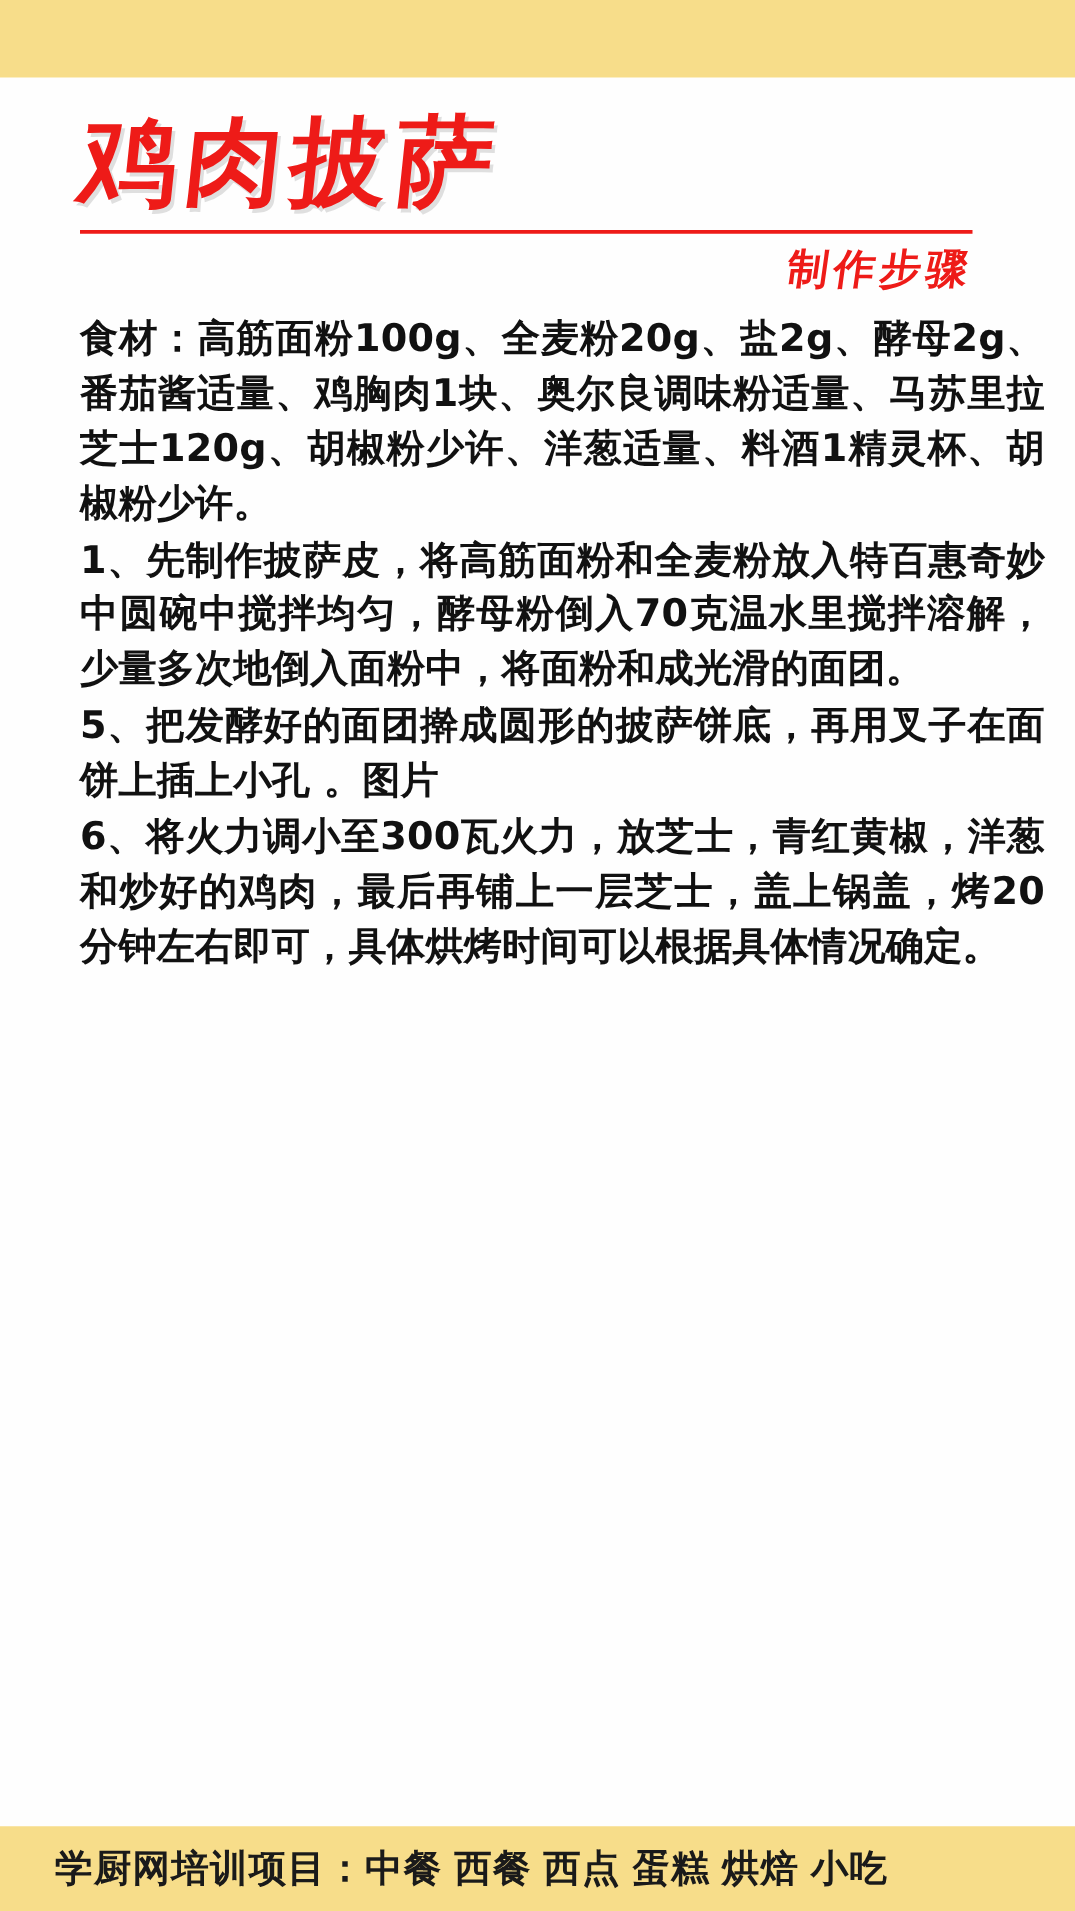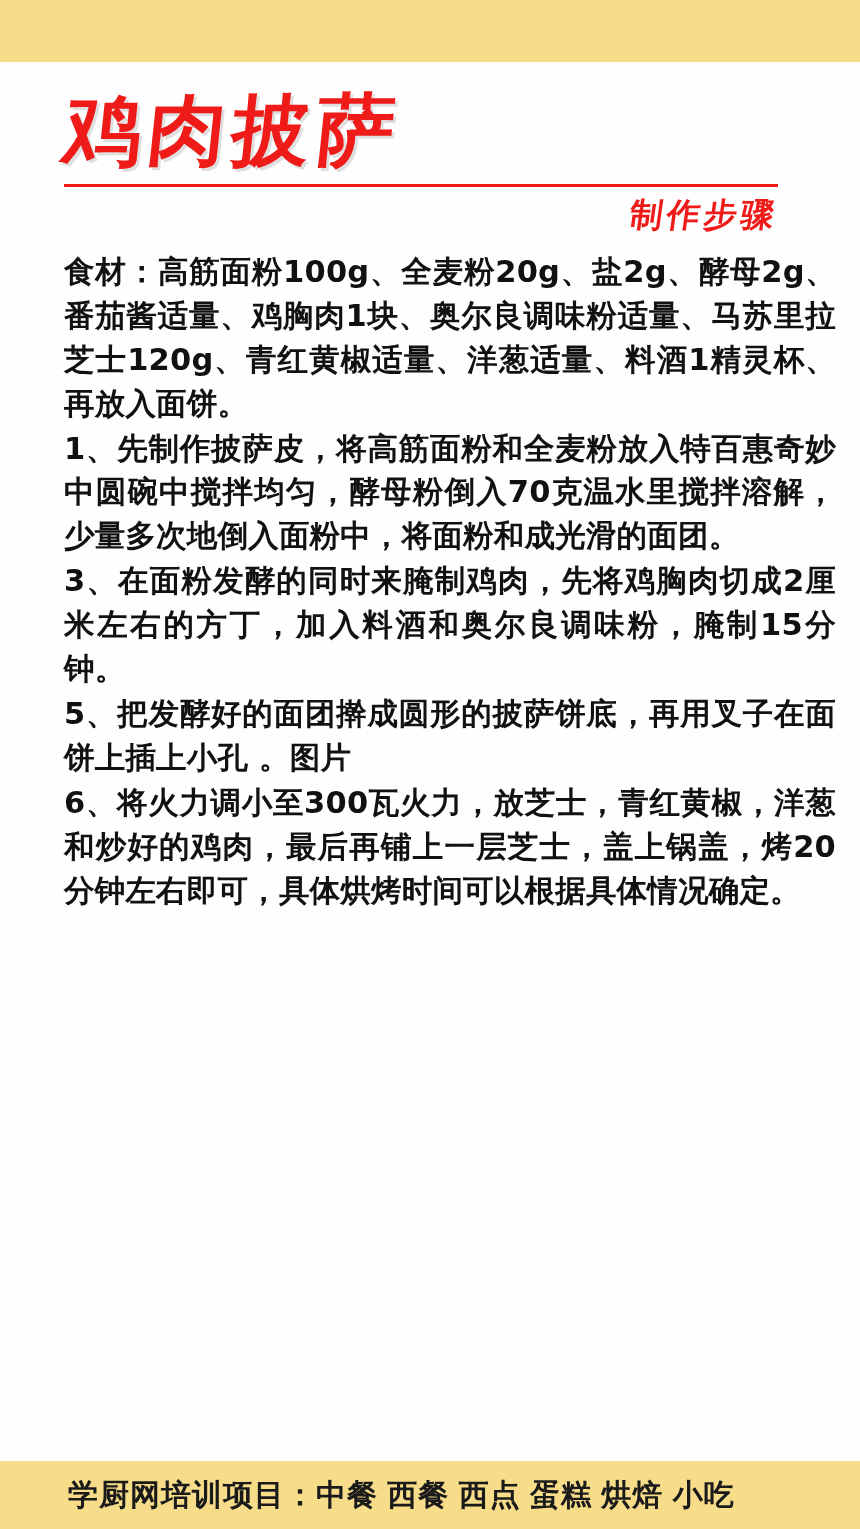--- a/index.html
+++ b/index.html
@@ -28,21 +28,21 @@
     background: #f7dd8a;
     flex: 0 0 auto;
   }
   .bottom-band {
     width: 100%;
     height: 68px;
     background: #f7dd8a;
     flex: 0 0 auto;
     display: flex;
     align-items: center;
-    padding-left: 68px;
+    padding-left: 44px;
     box-sizing: border-box;
   }
   .bottom-band .footer-text {
     font-size: 30px;
     font-weight: bold;
     color: #1a1a1a;
     letter-spacing: 1px;
     white-space: nowrap;
   }
   .content {
@@ -101,23 +101,22 @@
 
   <div class="top-band"></div>
 
   <div class="content">
 
     <div class="title">鸡肉披萨</div>
     <div class="title-rule"></div>
     <div class="subtitle">制作步骤</div>
 
     <div class="body-text">
-      <p class="para">食材：高筋面粉100g、全麦粉20g、盐2g、酵母2g、番茄酱适量、鸡胸肉1块、奥尔良调味粉适量、马苏里拉芝士120g、青红黄椒适量、洋葱适量、料酒1精灵杯、再放入面饼。</p>
+      <p class="para">食材：高筋面粉100g、全麦粉20g、盐2g、酵母2g、番茄酱适量、鸡胸肉1块、奥尔良调味粉适量、马苏里拉芝士120g、胡椒粉少许、洋葱适量、料酒1精灵杯、胡椒粉少许。</p>
       <p class="para">1、先制作披萨皮，将高筋面粉和全麦粉放入特百惠奇妙中圆碗中搅拌均匀，酵母粉倒入70克温水里搅拌溶解，少量多次地倒入面粉中，将面粉和成光滑的面团。</p>
-      <p class="para">3、在面粉发酵的同时来腌制鸡肉，先将鸡胸肉切成2厘米左右的方丁，加入料酒和奥尔良调味粉，腌制15分钟。</p>
       <p class="para">5、把发酵好的面团擀成圆形的披萨饼底，再用叉子在面饼上插上小孔 。图片</p>
       <p class="para">6、将火力调小至300瓦火力，放芝士，青红黄椒，洋葱和炒好的鸡肉，最后再铺上一层芝士，盖上锅盖，烤20分钟左右即可，具体烘烤时间可以根据具体情况确定。</p>
     </div>
 
   </div>
 
   <div class="bottom-band">
     <span class="footer-text">学厨网培训项目：中餐 西餐 西点 蛋糕 烘焙 小吃</span>
   </div>
 

